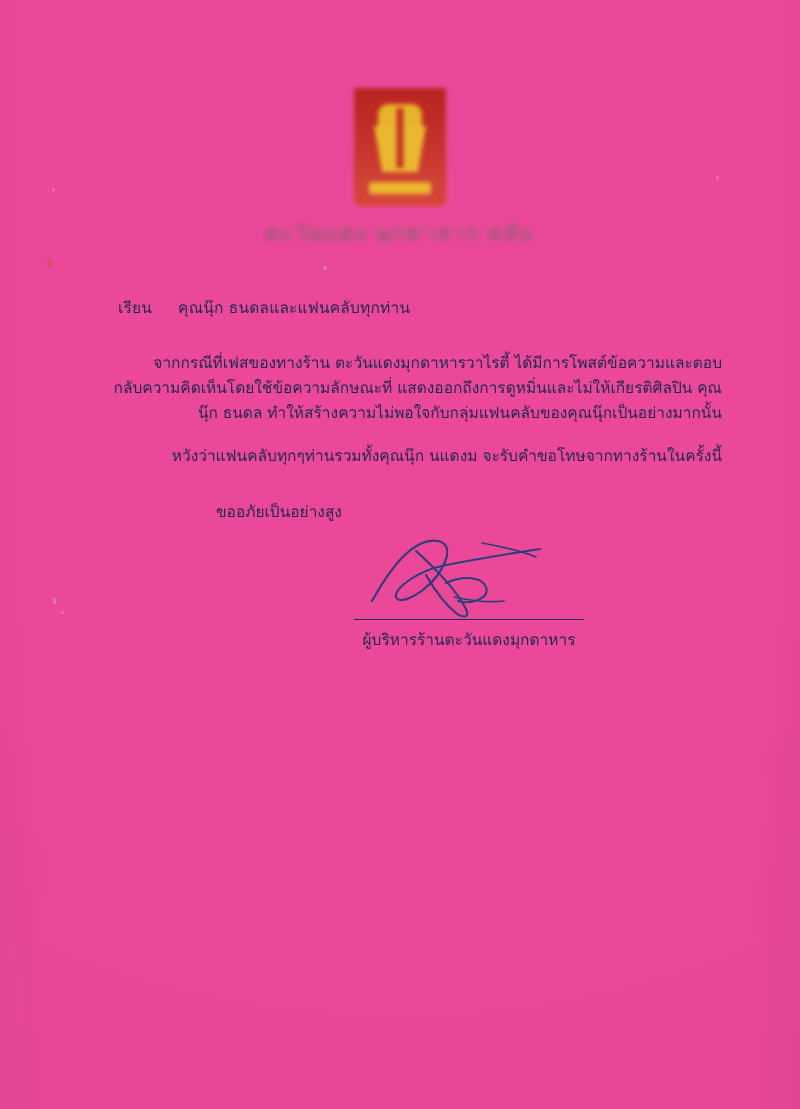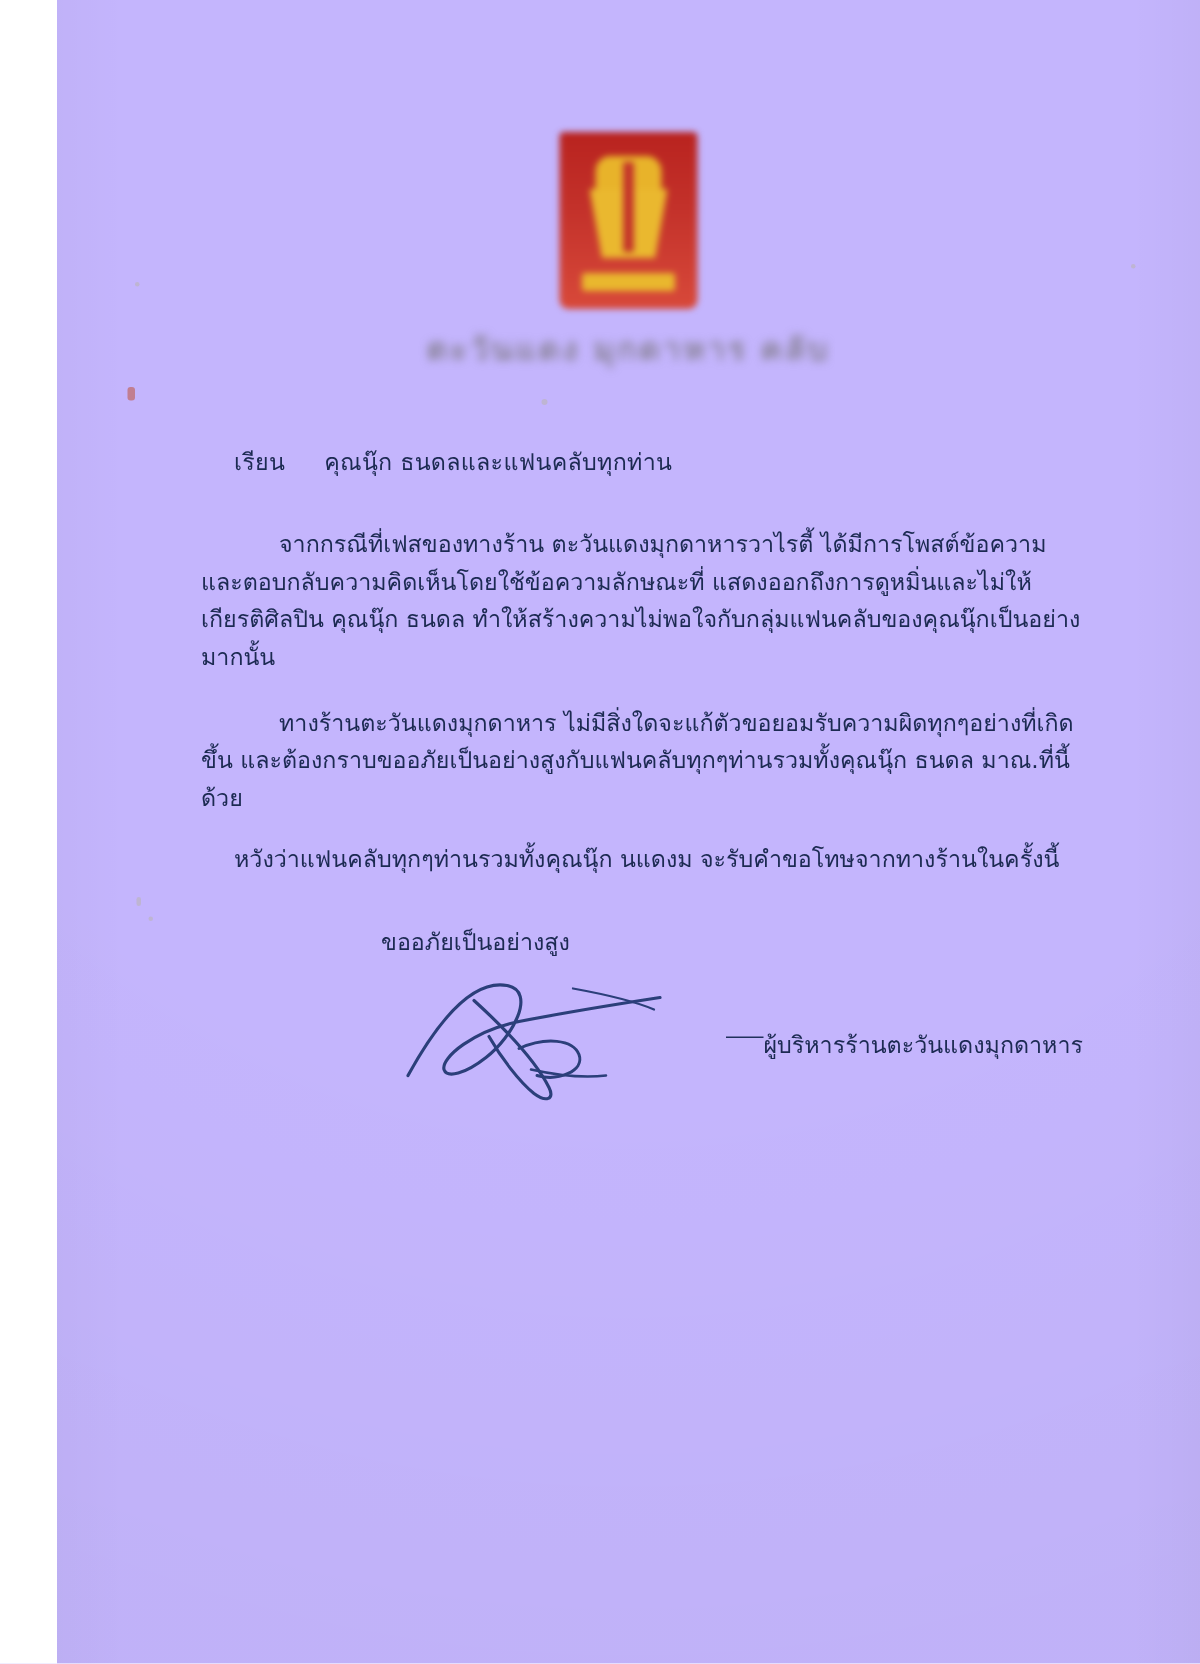--- a/index.html
+++ b/index.html
@@ -10,22 +10,21 @@
   body {
     width: 800px;
     height: 1109px;
     position: relative;
     font-family: "DejaVu Sans", sans-serif;
     overflow: hidden;
   }
   .page {
     position: absolute;
     inset: 0;
-    background: #c4b5fd;
-    margin-left: 38px;
+    background: #ec4899;
   }
   
   .scan-tone {
     position: absolute;
     inset: 0;
     background:
       radial-gradient(120% 80% at 50% 20%, rgba(255,255,255,0) 55%, rgba(0,0,0,0.018) 100%),
       linear-gradient(90deg, rgba(0,0,0,0.02) 0%, rgba(0,0,0,0) 6%, rgba(0,0,0,0) 94%, rgba(0,0,0,0.025) 100%);
       pointer-events: none;
   }
@@ -120,34 +119,34 @@
     font-family: "DejaVu Sans", sans-serif;
   }
   .salutation {
     margin: 0 0 30px 22px;
     letter-spacing: .2px;
   }
   .salutation .gap { display: inline-block; width: 26px; }
   p.para {
     margin: 0 0 18px 0;
     text-indent: 52px;
-    text-align: left;
+    text-align: right;
   }
   p.para.tight { margin-bottom: 16px; }
   p.para.noindent { text-indent: 22px; }
 
   .closing {
     margin: 30px 0 0 0;
     padding-left: 120px;
   }
   .sign-block {
     margin-top: 6px;
     padding-left: 120px;
     display: flex;
-    flex-direction: row;
+    flex-direction: column;
     align-items: center;
     position: relative;
   }
   .signature {
     width: 230px;
     height: 92px;
     position: relative;
   }
   .sig-line {
     width: 230px;
@@ -187,21 +186,20 @@
     <div class="shop-name">ตะวันแดง มุกดาหาร คลับ</div>
   </div>
 
   <div class="doc">
 
     <div class="salutation">
       <span>เรียน</span><span class="gap"></span><span>คุณนุ๊ก ธนดลและแฟนคลับทุกท่าน</span>
     </div>
 
     <p class="para">จากกรณีที่เฟสของทางร้าน ตะวันแดงมุกดาหารวาไรตี้   ได้มีการโพสต์ข้อความและตอบกลับความคิดเห็นโดยใช้ข้อความลักษณะที่  แสดงออกถึงการดูหมิ่นและไม่ให้เกียรติศิลปิน คุณนุ๊ก ธนดล   ทำให้สร้างความไม่พอใจกับกลุ่มแฟนคลับของคุณนุ๊กเป็นอย่างมากนั้น</p>
-    <p class="para tight">ทางร้านตะวันแดงมุกดาหาร ไม่มีสิ่งใดจะแก้ตัวขอยอมรับความผิดทุกๆอย่างที่เกิดขึ้น   และต้องกราบขออภัยเป็นอย่างสูงกับแฟนคลับทุกๆท่านรวมทั้งคุณนุ๊ก ธนดล มาณ.ที่นี้ด้วย</p>
     <p class="para noindent">หวังว่าแฟนคลับทุกๆท่านรวมทั้งคุณนุ๊ก นแดงม จะรับคำขอโทษจากทางร้านในครั้งนี้</p>
 
     <div class="closing">ขออภัยเป็นอย่างสูง</div>
 
     <div class="sign-block">
       <div class="signature">
         <svg width="230" height="92" viewBox="0 0 230 92" fill="none" xmlns="http://www.w3.org/2000/svg">
           <path d="M18 70 C40 30 62 6 84 10 C104 14 88 44 70 58 C56 69 44 72 42 66 C40 58 62 40 92 34 C128 27 160 22 186 18" stroke="#2b3f7a" stroke-width="2.1" stroke-linecap="round" fill="none"></path>
           <path d="M62 20 C84 40 104 62 112 78 C116 86 110 88 102 82 C92 74 80 58 72 44" stroke="#2b3f7a" stroke-width="2.1" stroke-linecap="round" fill="none"></path>
           <path d="M92 52 C110 44 128 46 132 56 C136 67 118 74 104 70" stroke="#2b3f7a" stroke-width="2.0" stroke-linecap="round" fill="none"></path>

